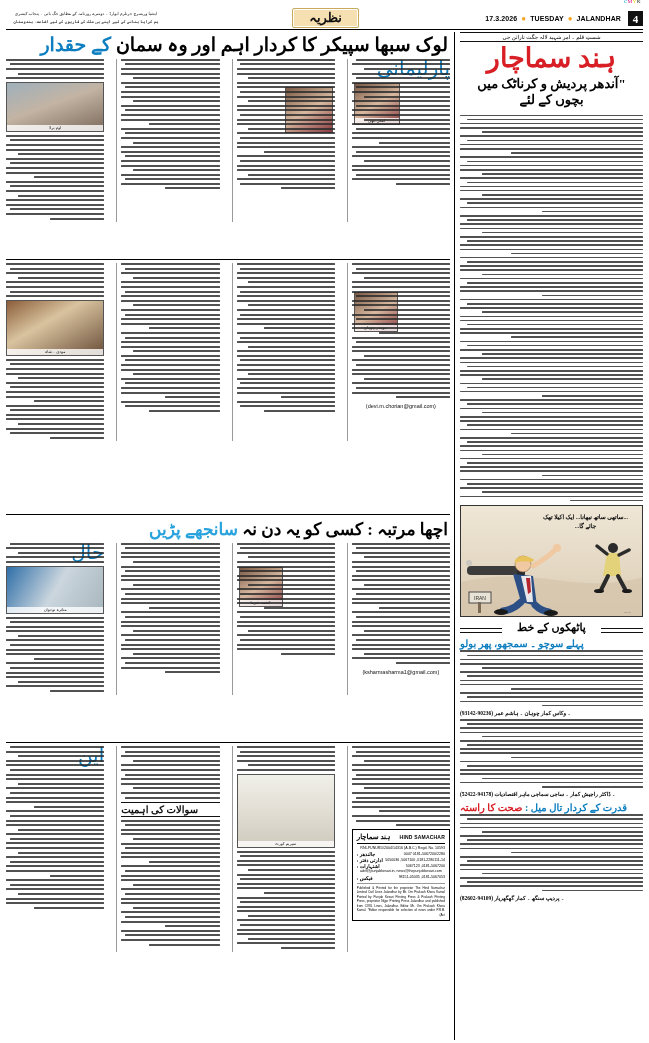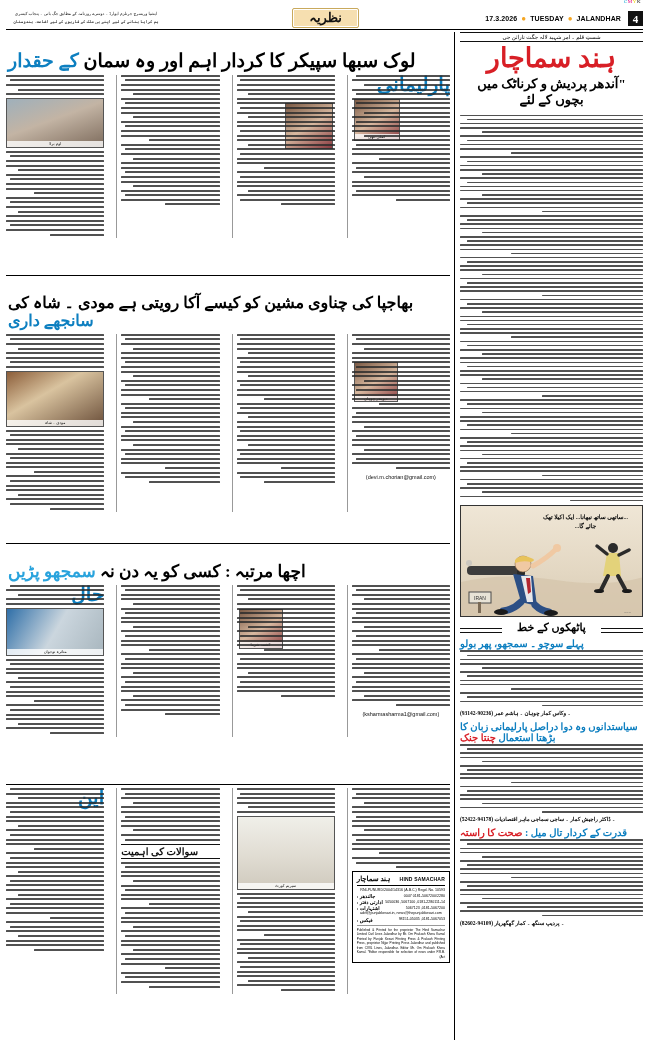--- a/index.html
+++ b/index.html
@@ -44,24 +44,23 @@
 
   
   .body-wrap { display:flex; height:1008px; margin-top:2px; direction:ltr; }
   .left-pane { width:449px; border-right:1.2px solid #000; padding-right:4px; }
   .right-pane { width:188px; padding-left:5px; }
 
   
   .article { border-bottom:1.2px solid #000; padding-bottom:3px; margin-bottom:3px; }
   .article:last-child{border-bottom:none;}
   .hl {
-    direction:rtl; text-align:left; font-weight:bold;
+    direction:rtl; text-align:right; font-weight:bold;
     line-height:1.15; padding:2px 2px 3px 2px;
     font-family:"Liberation Serif", serif;
-    margin-top:16px;
   }
   .hl-a { font-size:19px; }
   .hl-b { font-size:16px; }
   .hl-c { font-size:17px; }
   .hl-d { font-size:18px; }
   .hl .blue { color:#0d7fc0; }
   .hl .cyan { color:#29a3dd; }
 
   .cols { display:flex; direction:rtl; gap:4px; }
   .col { flex:1; position:relative; }
@@ -71,21 +70,21 @@
   .utext { direction:rtl; }
   .uline {
     height:2.0px; background:#2b2b2b; margin-bottom:2.6px; border-radius:.5px;
     opacity:.82;
   }
   .uline.s1{width:100%;} .uline.s2{width:96%;} .uline.s3{width:88%;}
   .uline.s4{width:72%;} .uline.s5{width:55%;} .uline.s6{width:40%;}
   .uline.tiny{height:1.6px;}
 
   .dropcap {
-    float:right; font-size:20px; font-weight:bold; color:#0d7fc0;
+    float:right; font-size:20px; font-weight:normal; color:#0d7fc0;
     line-height:.9; margin:0 0 1px 3px; direction:rtl;
   }
 
   .photo {
     background:#cfd6d8; border:1px solid #555; position:relative; overflow:hidden;
     margin:2px 0 3px 0;
   }
   .photo.portrait { background:linear-gradient(160deg,#9fb0bb 0%,#c3b4a4 45%,#7d6b5c 100%); }
   .photo.duo { background:linear-gradient(150deg,#8c5e3a 0%,#d9c39f 40%,#6b4f3a 100%); }
   .photo.pair { background:linear-gradient(120deg,#2f6fa8 0%,#cbd6de 50%,#a8b6be 100%); }
@@ -330,24 +329,20 @@
               <div class="uline s1"></div>
                 <div class="uline s2"></div>
                 <div class="uline s1"></div>
               <div class="uline s5"></div>
             </div>
           </div>
         </div>
       </div>
 
       <div class="article" style="height:252px;">
-        <div class="hl hl-b">
-          <span>بھاجپا کی چناوی مشین کو کیسے آکا رویتی ہے مودی ۔ شاہ کی</span>
-          <span class="blue">سانجھے داری</span>
-        </div>
         <div class="cols">
           <div class="col">
             <div class="utext">
               <div class="uline s1"></div>
                 <div class="uline s2"></div>
                 <div class="uline s1"></div>
               <div class="uline s3"></div>
                 <div class="uline s1"></div>
                 <div class="uline s1"></div>
             </div>
@@ -493,21 +488,21 @@
                 <div class="uline s2"></div>
                 <div class="uline s5"></div>
             </div>
           </div>
         </div>
       </div>
 
       <div class="article" style="height:225px;">
         <div class="hl hl-c">
           <span>اچھا مرتبہ : کسی کو یہ دن نہ</span>
-          <span class="cyan">سمجھو پڑیں</span>
+          <span class="cyan">سانجھے پڑیں</span>
         </div>
         <div class="cols">
           <div class="col">
             <div class="utext">
               <div class="uline s1"></div>
                 <div class="uline s2"></div>
                 <div class="uline s1"></div>
               <div class="uline s3"></div>
                 <div class="uline s1"></div>
                 <div class="uline s1"></div>
@@ -992,24 +987,20 @@
           <div class="uline tiny s4"></div>
             <div class="uline tiny s1"></div>
             <div class="uline tiny s2"></div>
           <div class="uline tiny s1"></div>
             <div class="uline tiny s5"></div>
         </div>
         <div class="sign">۔ وکاس کمار چوہان ۔ ہاشم عمر (90236-93142)</div>
       </div>
 
       <div>
-        <div class="letter-title mix">
-          <span>سیاستدانوں وہ دوا دراصل پارلیمانی زبان کا بڑھتا استعمال</span>
-          <span class="k">چنتا جنک</span>
-        </div>
         <div class="utext">
           <div class="uline tiny s1"></div>
             <div class="uline tiny s2"></div>
             <div class="uline tiny s1"></div>
           <div class="uline tiny s1"></div>
             <div class="uline tiny s3"></div>
             <div class="uline tiny s1"></div>
           <div class="uline tiny s2"></div>
             <div class="uline tiny s1"></div>
             <div class="uline tiny s1"></div>

